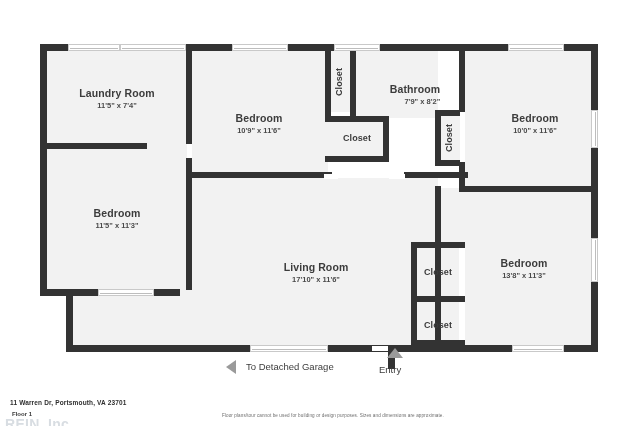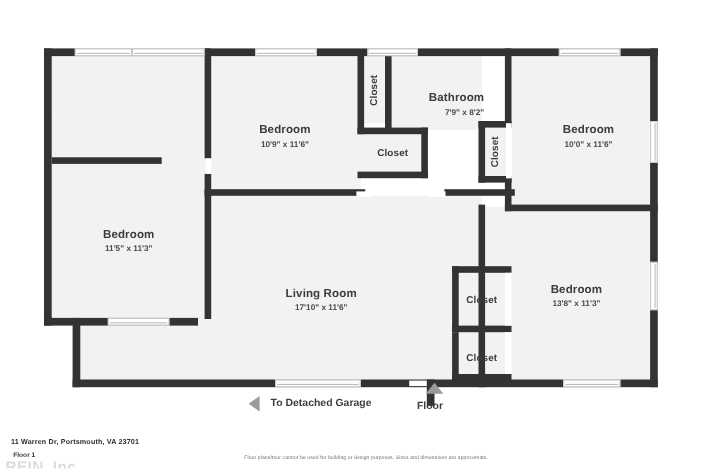--- a/index.html
+++ b/index.html
@@ -86,21 +86,21 @@
   }
   .label.vert {
     transform: translate(-50%, -50%) rotate(-90deg);
   }
 
   
   .marker {
     position: absolute;
     color: #3c3c3c;
     font-size: 9.5px;
-    font-weight: bold;
+    font-weight: normal;
     white-space: nowrap;
     text-align: center;
   }
   .tri {
     position: absolute;
     width: 0; height: 0;
   }
   .tri.left {
     border-top: 7px solid transparent;
     border-bottom: 7px solid transparent;
@@ -247,20 +247,24 @@
   <div class="window h" style="left:120px; top:44px; width:66px; height:7px;"></div>
   <div class="window h" style="left:232px; top:44px; width:56px; height:7px;"></div>
   <div class="window h" style="left:334px; top:44px; width:46px; height:7px;"></div>
   <div class="window h" style="left:508px; top:44px; width:56px; height:7px;"></div>
   <div class="window v" style="left:591px; top:110px; width:7px; height:38px;"></div>
   <div class="window v" style="left:591px; top:238px; width:7px; height:44px;"></div>
   <div class="window h" style="left:98px; top:289px; width:56px; height:7px;"></div>
   <div class="window h" style="left:250px; top:345px; width:78px; height:7px;"></div>
   <div class="window h" style="left:512px; top:345px; width:52px; height:7px;"></div>
 
+  <div class="label" style="left:117px; top:99px;">
+    <span class="rname">Laundry Room</span>
+    <span class="rdim">11'5" x 7'4"</span>
+  </div>
 
   <div class="label" style="left:117px; top:219px;">
     <span class="rname">Bedroom</span>
     <span class="rdim">11'5" x 11'3"</span>
   </div>
 
   <div class="label" style="left:259px; top:124px;">
     <span class="rname">Bedroom</span>
     <span class="rdim">10'9" x 11'6"</span>
   </div>
@@ -273,21 +277,21 @@
   <div class="label" style="left:535px; top:124px;">
     <span class="rname">Bedroom</span>
     <span class="rdim">10'0" x 11'6"</span>
   </div>
 
   <div class="label" style="left:524px; top:269px;">
     <span class="rname">Bedroom</span>
     <span class="rdim">13'8" x 11'3"</span>
   </div>
 
-  <div class="label" style="left:292px; top:273px;">
+  <div class="label" style="left:316px; top:273px;">
     <span class="rname">Living Room</span>
     <span class="rdim">17'10" x 11'6"</span>
   </div>
 
   <div class="label closet vert" style="left:340px; top:82px;">
     <span class="rname">Closet</span>
   </div>
 
   <div class="label closet" style="left:357px; top:139px;">
     <span class="rname">Closet</span>
@@ -302,21 +306,21 @@
   </div>
 
   <div class="label closet" style="left:438px; top:326px;">
     <span class="rname">Closet</span>
   </div>
 
   <div class="tri left" style="left:226px; top:360px;"></div>
   <div class="marker" style="left:246px; top:361px;">To Detached Garage</div>
 
   <div class="tri up" style="left:387px; top:348px;"></div>
-  <div class="marker" style="left:379px; top:364px;">Floor</div>
+  <div class="marker" style="left:379px; top:364px;">Entry</div>
 
 </div>
 
 <div id="footer">
   <div class="addr">11 Warren Dr, Portsmouth, VA 23701</div>
   <div class="floorlbl">Floor 1</div>
   <div class="watermark">REIN, Inc.</div>
   <div class="disclaimer">Floor plans/tour cannot be used for building or design purposes. Sizes and dimensions are approximate.</div>
 </div>
 

